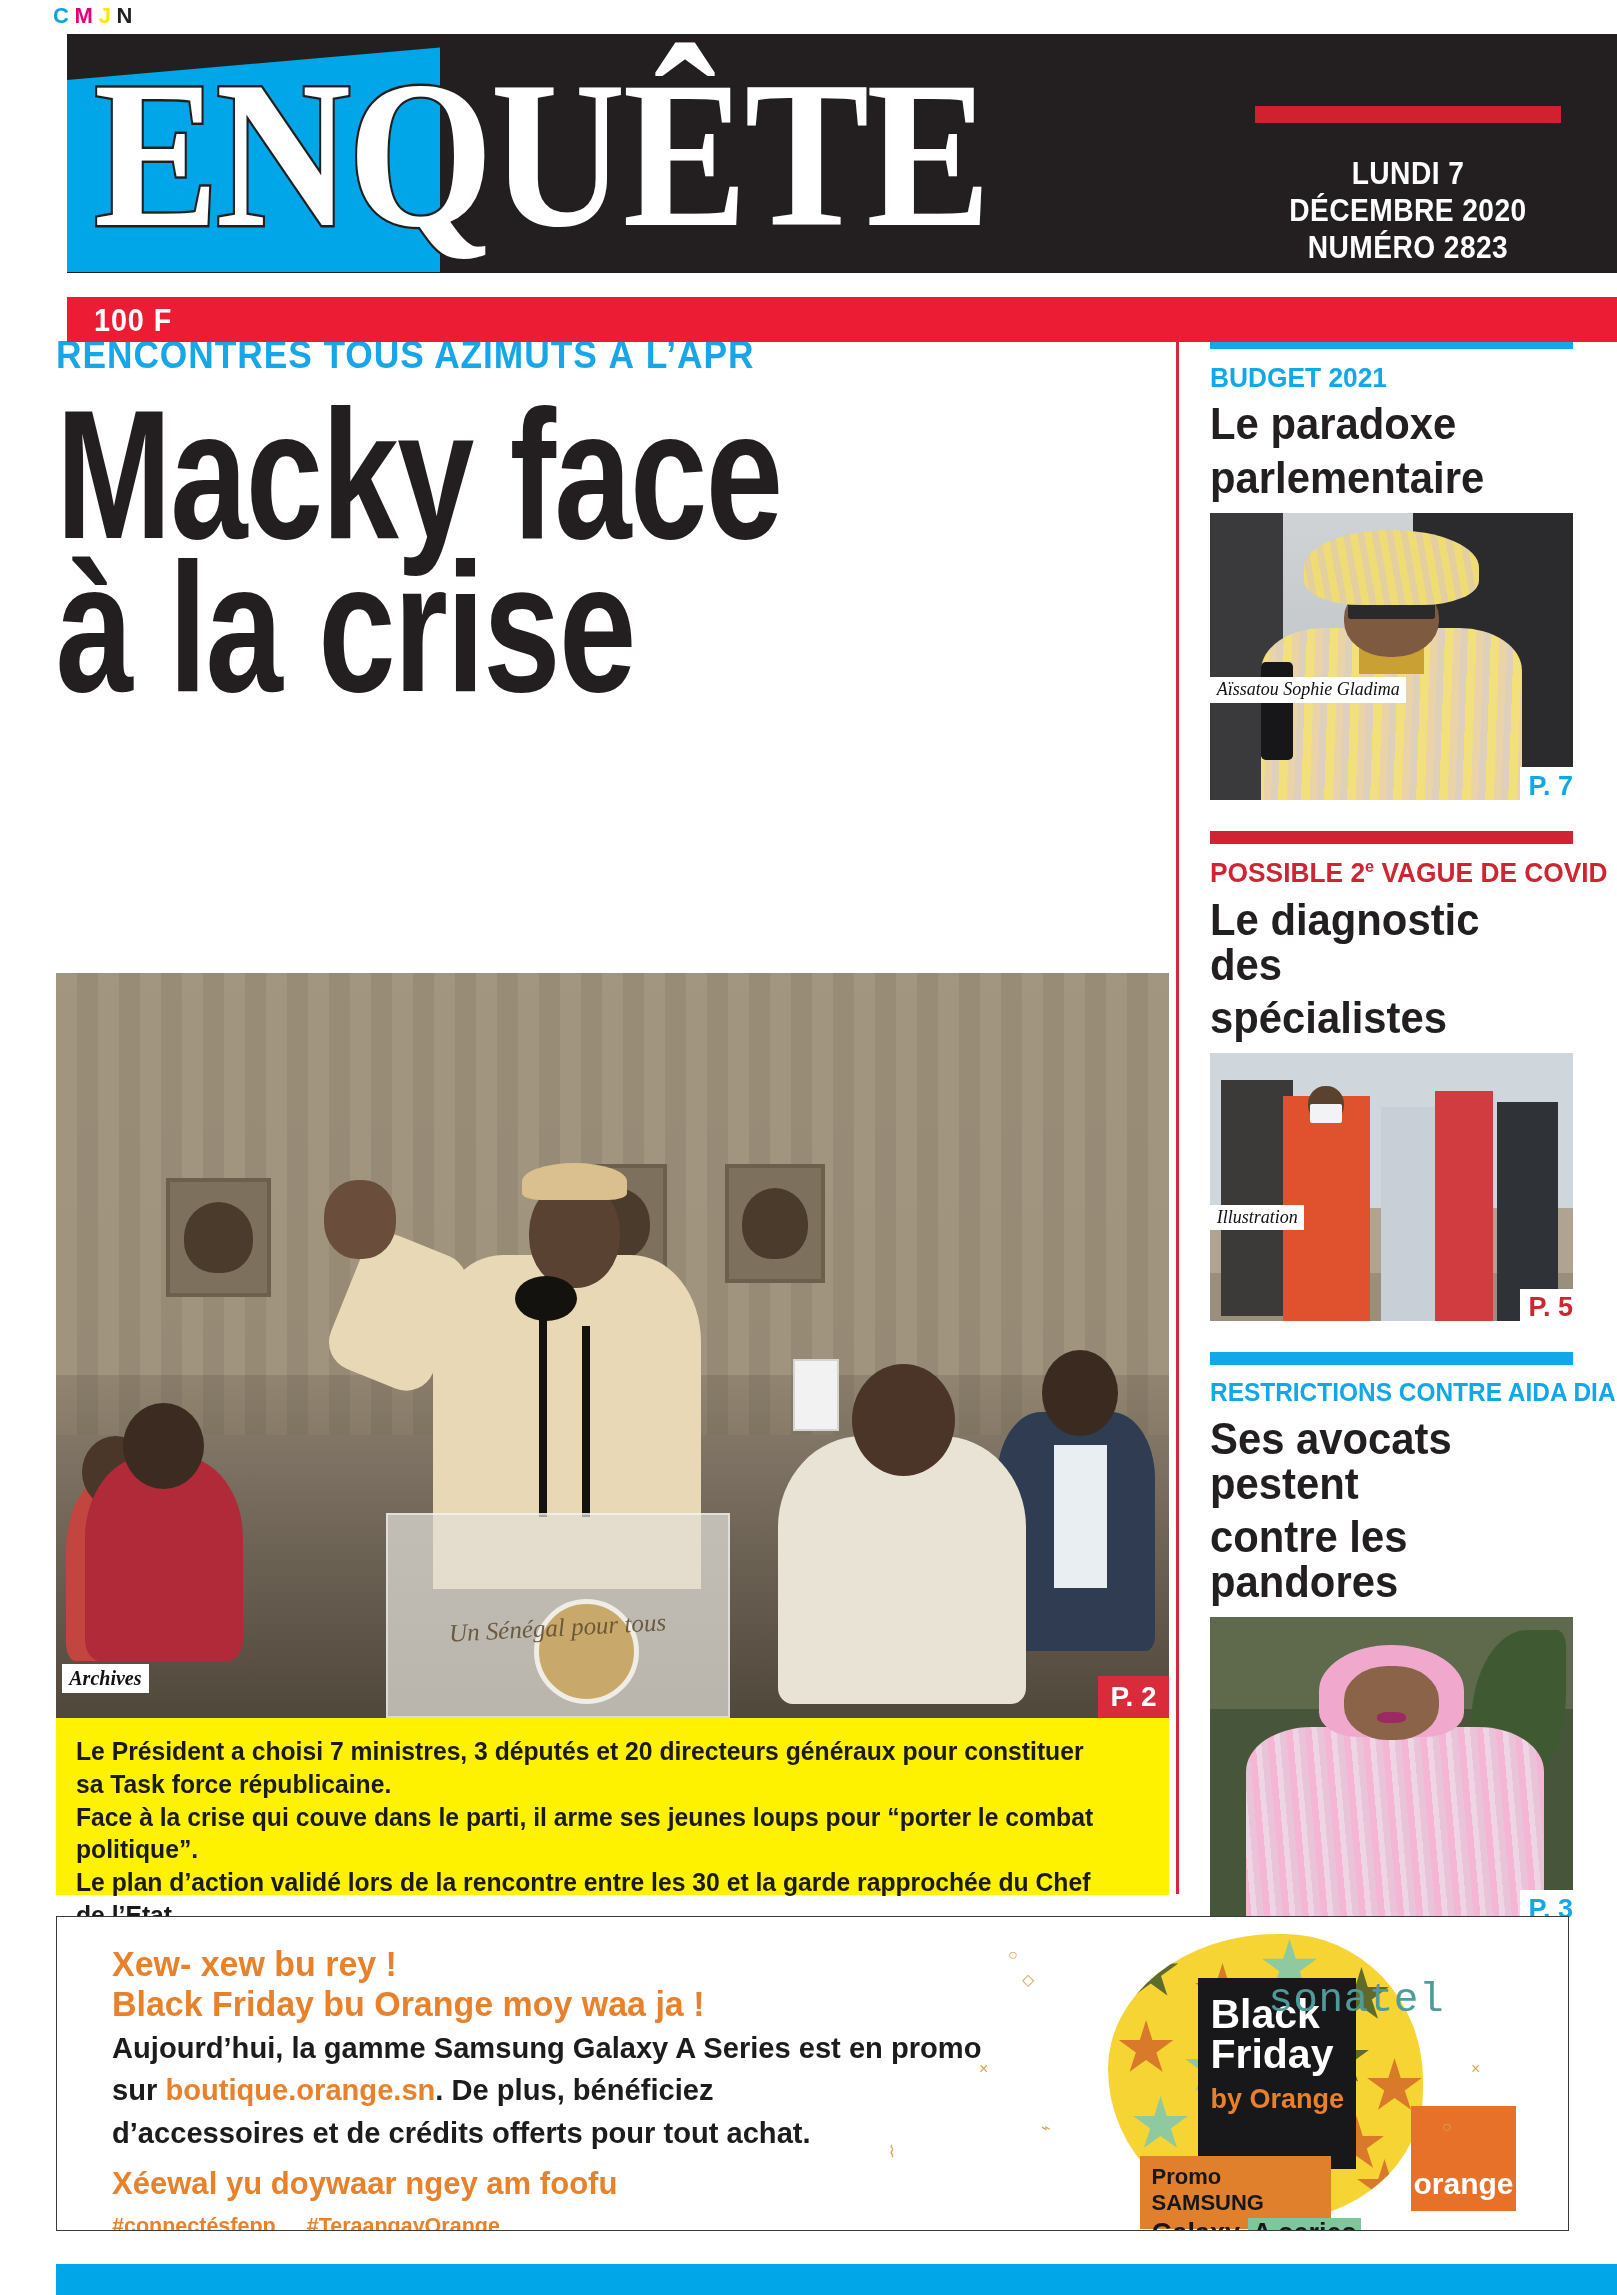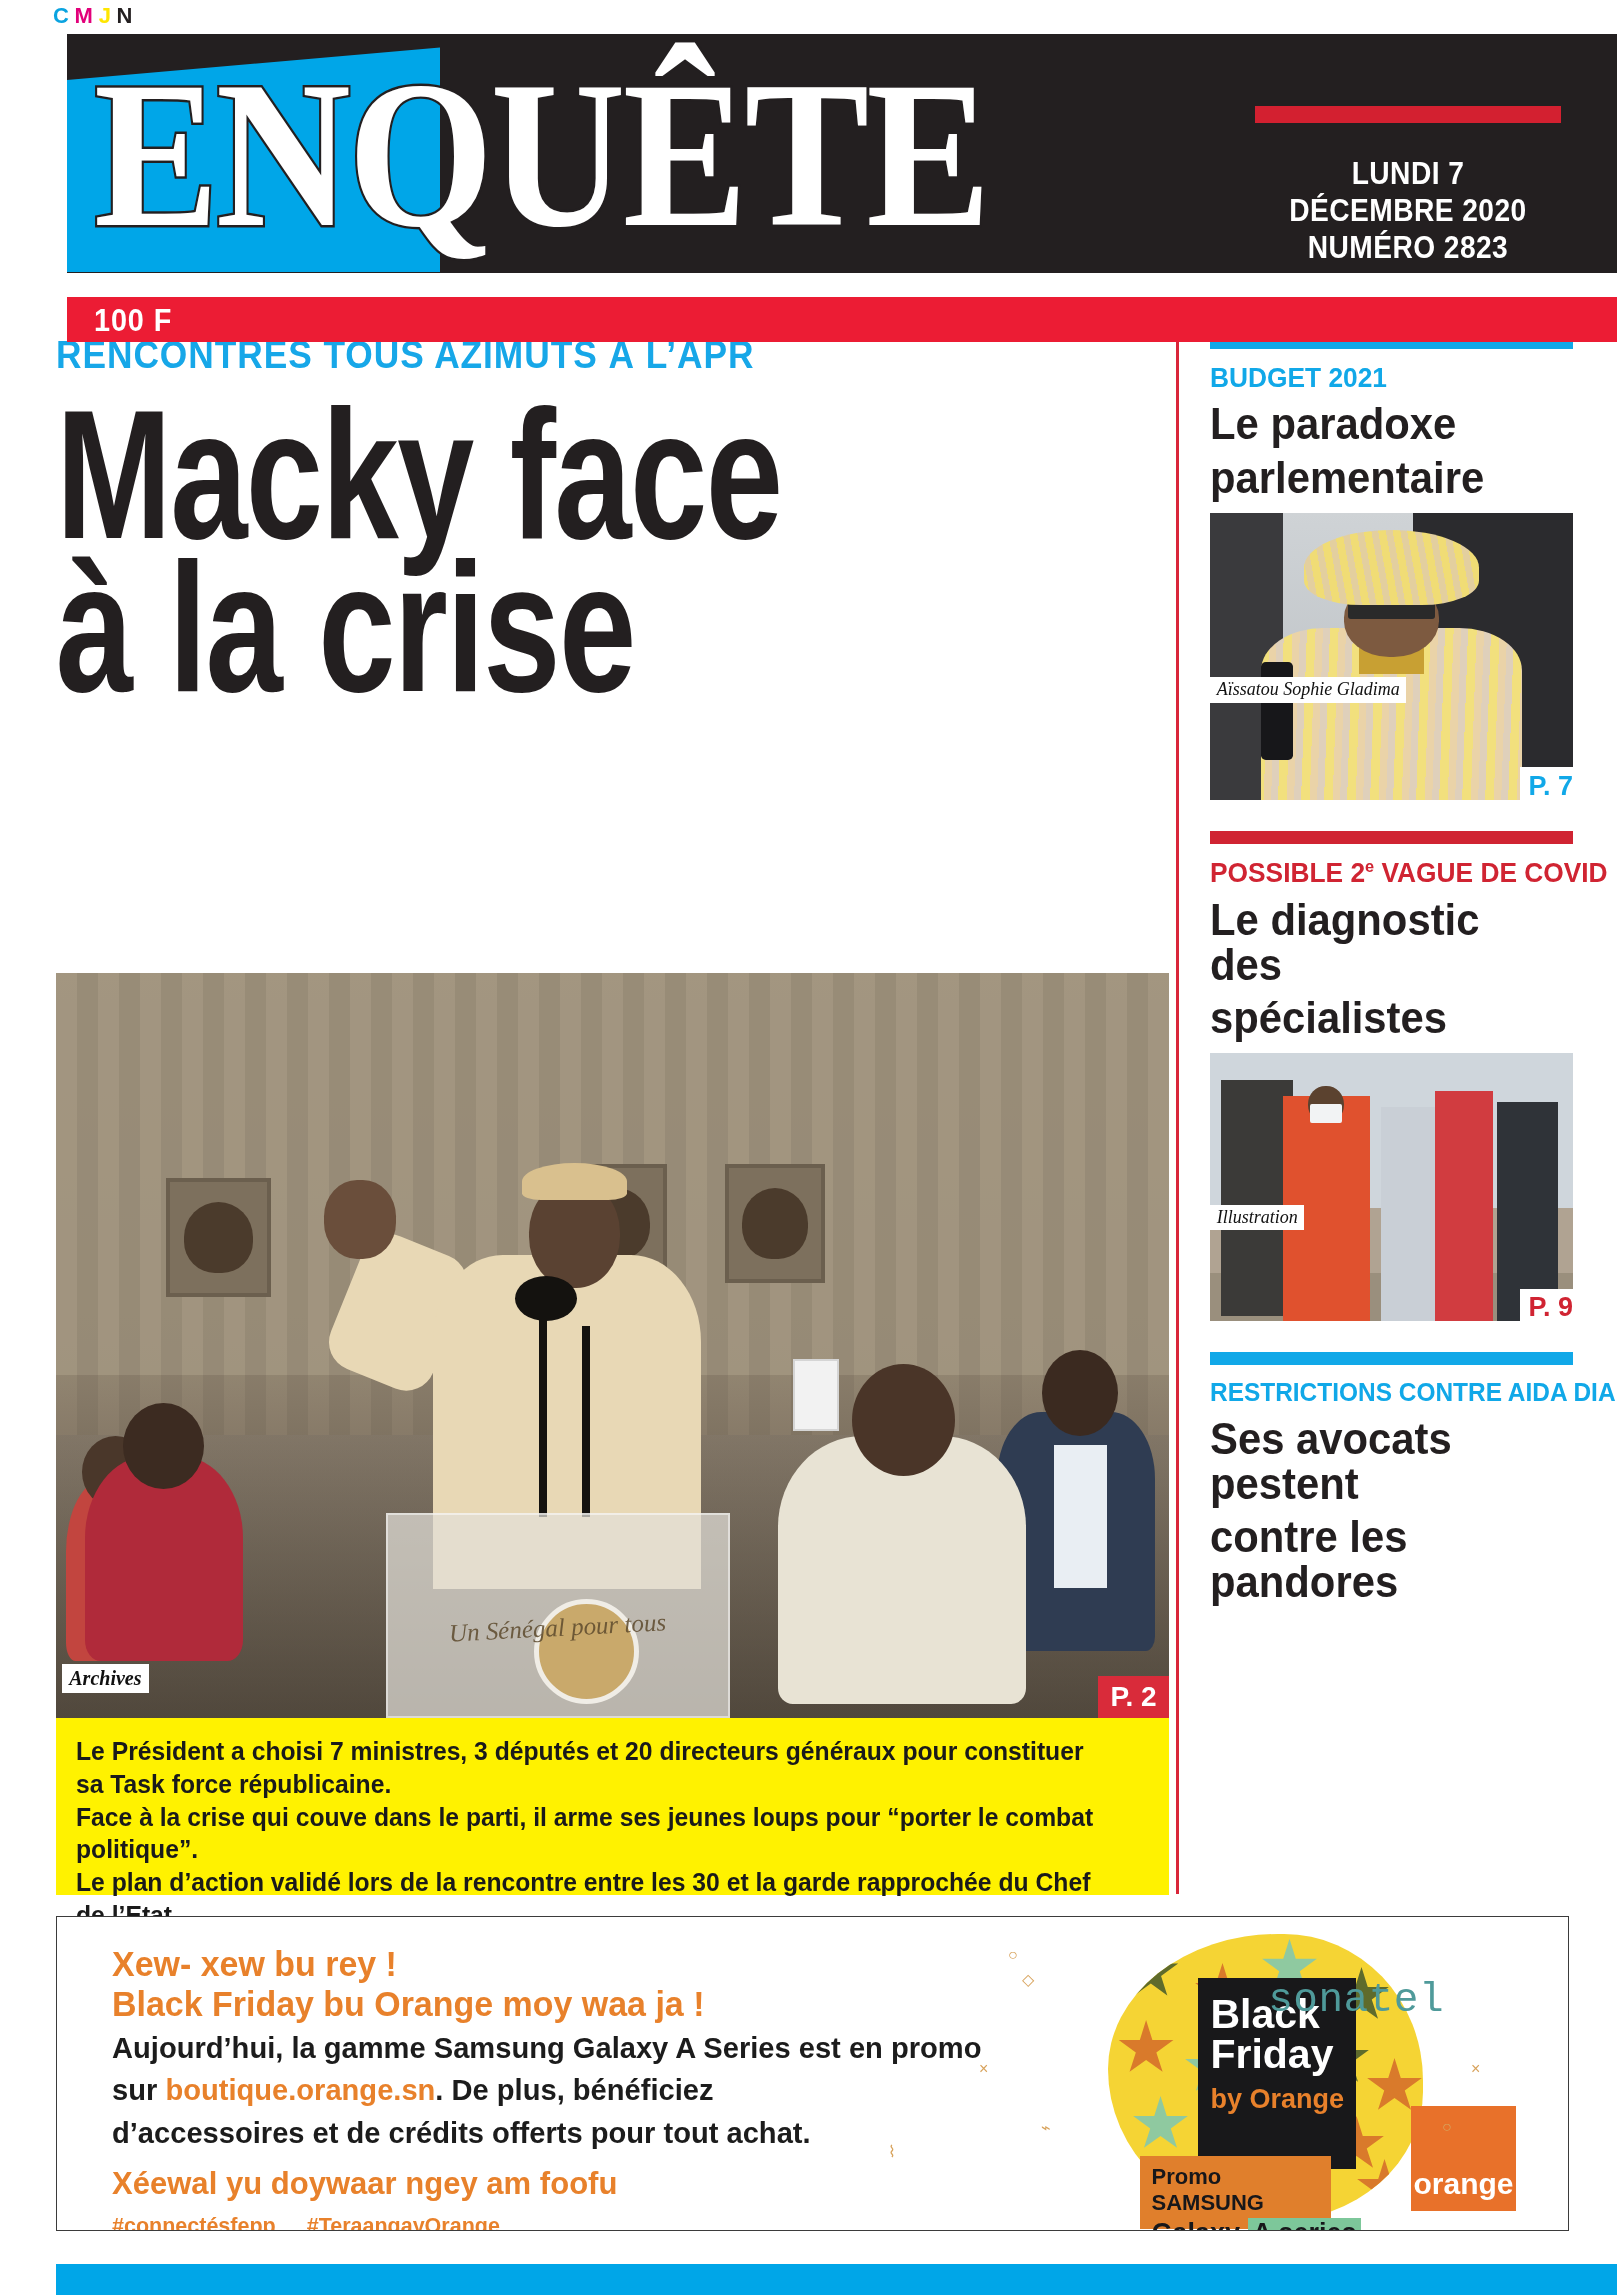--- a/index.html
+++ b/index.html
@@ -359,29 +359,37 @@
     <div class="s-photo" id="sp2">
       <div class="grnd"></div>
       <div class="w1"></div>
       <div class="w3"></div>
       <div class="w4"></div>
       <div class="w5"></div>
       <div class="w2"></div>
       <div class="w2h"></div>
       <div class="mask"></div>
       <div class="s-cap">Illustration</div>
-      <div class="pbadge pb-red">P. 9</div>
+      <div class="pbadge pb-red">P. 5</div>
     </div>
   </div>
 
   <div class="s-sec" style="margin-top:31px;">
     <div class="rule-cyan"></div>
     <div class="s-kicker s-kicker-c" style="font-size:26px">RESTRICTIONS CONTRE AIDA DIALLO</div>
     <div class="s-head">Ses avocats pestent</div>
     <div class="s-head">contre les pandores</div>
+    <div class="s-photo" id="sp3">
+      <div class="leaf"></div>
+      <div class="body"></div>
+      <div class="head"></div>
+      <div class="face"></div>
+      <div class="lips"></div>
+      <div class="pbadge pb-cyan">P. 3</div>
+    </div>
   </div>
 
 </aside>
 
 <section id="ad">
 
   <div id="ad-text">
     <div class="ad-h">Xew- xew bu rey !</div>
     <div class="ad-h">Black Friday bu Orange moy waa ja !</div>
     <div class="ad-b">Aujourd’hui, la gamme Samsung Galaxy A Series est en promo</div>

